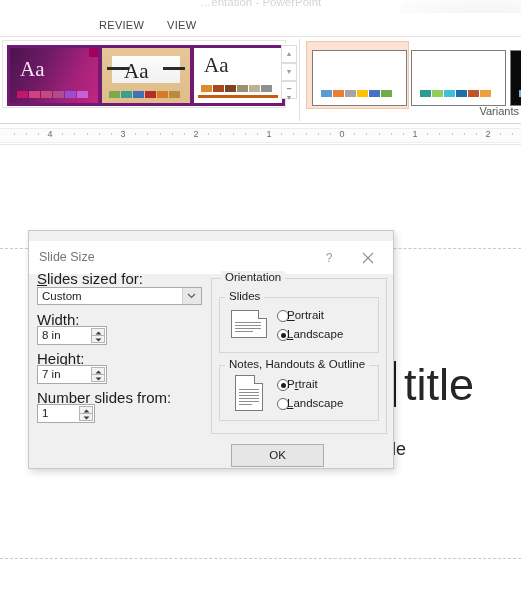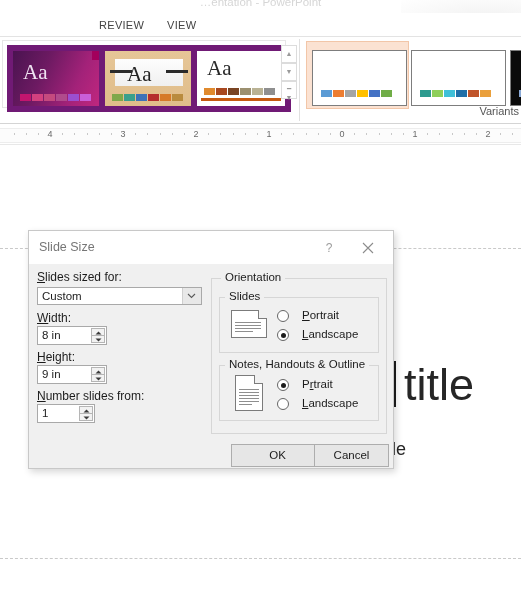--- a/index.html
+++ b/index.html
@@ -51,21 +51,21 @@
     position:absolute;top:2px;width:1px;height:82px;background:#e0e0e0;
   }
 
   
   .themegal{
     position:absolute;left:2px;top:3px;width:282px;height:66px;
     border:1px solid #e6e6e6;background:#fff;
   }
   .thumb{
     position:absolute;top:4px;width:88px;height:55px;
-    border:6px solid #701a75;background:#fff;overflow:hidden;
+    border:3px solid #701a75;background:#fff;overflow:hidden;
   }
   .thumb .aa{
     position:absolute;font-family:"Liberation Serif", serif;
     font-size:21px;line-height:21px;
   }
   .swatches{position:absolute;display:flex;gap:1px;}
   .swatches i{display:block;width:10px;height:7px;}
 
   
   .t1-bg{position:absolute;left:0;top:0;width:100%;height:100%;
@@ -125,37 +125,37 @@
   .sub-ph{ font-size:18px; line-height:18px; }
   .caret{position:absolute;width:2px;background:#1c1c1c;}
 
   
   .dlg{
     position:absolute;left:28px;top:230px;width:364px;height:237px;
     background:#f0f0f0;border:1px solid #c8c8c8;
     box-shadow:2px 3px 7px rgba(0,0,0,.16);
   }
   .dlg-head{
-    position:absolute;left:0;top:0;width:100%;height:33px;
+    position:absolute;left:0;top:10px;width:100%;height:33px;
     background:#ffffff;
   }
   .dlg-title{
     position:absolute;left:10px;top:9px;font-size:12.5px;color:#767676;
   }
   .dlg-help{
     position:absolute;right:54px;top:8px;width:20px;height:18px;
     text-align:center;font-size:12px;line-height:18px;color:#9d9d9d;cursor:default;
   }
   .dlg-close{
     position:absolute;right:12px;top:7px;width:26px;height:20px;cursor:default;
   }
   .dlg-close svg{position:absolute;left:7px;top:4px;}
   .dlg-body{position:absolute;left:0;top:33px;width:100%;height:204px;}
 
-  label.fld{position:absolute;font-size:12px;color:#1c1c1c;}
+  label.fld{position:absolute;font-size:15px;color:#1c1c1c;}
   label.fld u{text-decoration:underline;}
 
   .combo{
     position:absolute;height:18px;background:#fff;border:1px solid #a9a9a9;
     box-sizing:border-box;
   }
   .combo .cval{position:absolute;left:4px;top:2px;font-size:11.5px;color:#1c1c1c;}
   .combo .carrow{
     position:absolute;right:0;top:0;width:18px;height:16px;
     background:#e8e8e8;border-left:1px solid #cfcfcf;
@@ -185,21 +185,21 @@
   }
   .radio{position:absolute;height:15px;cursor:default;}
   .radio .dot{
     position:absolute;left:0;top:1px;width:12px;height:12px;border-radius:50%;
     border:1px solid #666;background:#fff;box-sizing:border-box;
   }
   .radio .dot.on::after{
     content:"";position:absolute;left:2.5px;top:2.5px;width:5px;height:5px;
     border-radius:50%;background:#1c1c1c;
   }
-  .radio .rl{position:absolute;left:25px;top:0px;font-size:11.5px;color:#1c1c1c;white-space:nowrap;}
+  .radio .rl{position:absolute;left:10px;top:0px;font-size:11.5px;color:#1c1c1c;white-space:nowrap;}
   .radio .rl u{text-decoration:underline;}
 
   .docicon{position:absolute;}
   .docicon .page{
     position:absolute;left:0;top:0;border:1px solid #7b7b7b;background:#fff;
     box-sizing:border-box;
   }
   .docicon .fold{
     position:absolute;right:0;top:0;width:8px;height:8px;
     background:#f0f0f0;border-left:1px solid #7b7b7b;border-bottom:1px solid #7b7b7b;
@@ -452,21 +452,21 @@
               <path d="M0.5 0.5 L6.5 0.5 L3.5 3.5 Z" fill="#3a3a3a"></path>
             </svg>
         </span>
       </span>
     </div>
 
     <label class="fld" style="left:8px;top:86px;">
       <u>H</u><span>eight:</span>
     </label>
     <div class="spin" style="left:8px;top:101px;width:70px;">
-      <span class="sval">9 in</span>
+      <span class="sval">7 in</span>
       <span class="sbtns">
         <span class="sb" style="top:0;">
           <svg width="7" height="4" viewBox="0 0 7 4">
               <path d="M0.5 3.5 L3.5 0.5 L6.5 3.5 Z" fill="#3a3a3a"></path>
             </svg>
         </span>
         <span class="sb" style="top:7px;">
           <svg width="7" height="4" viewBox="0 0 7 4">
               <path d="M0.5 0.5 L6.5 0.5 L3.5 3.5 Z" fill="#3a3a3a"></path>
             </svg>
@@ -534,16 +534,15 @@
     <div class="radio" style="left:248px;top:114px;">
       <span class="dot on"></span>
       <span class="rl">P<u>r</u>trait</span>
     </div>
     <div class="radio" style="left:248px;top:133px;">
       <span class="dot"></span>
       <span class="rl"><u>L</u>andscape</span>
     </div>
 
     <div class="btn" style="left:202px;top:180px;width:93px;">OK</div>
-    <div class="btn" style="left:285px;top:180px;width:75px;">Cancel</div>
 
   </div>
 </div>
 
 </body></html>

